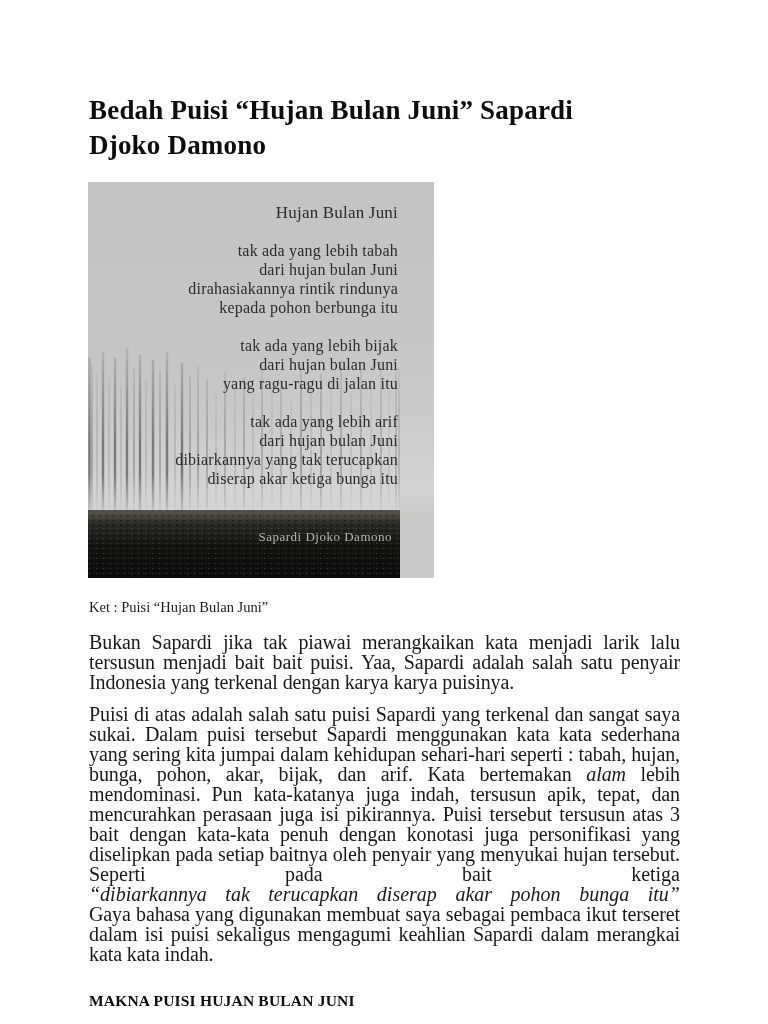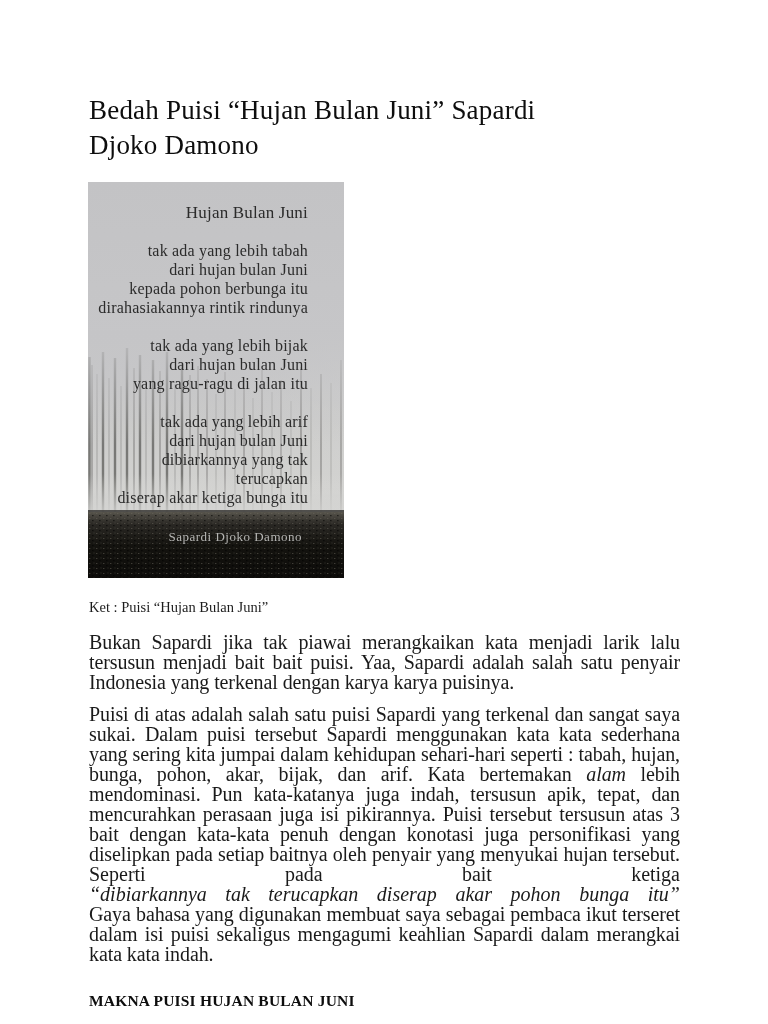--- a/index.html
+++ b/index.html
@@ -2,25 +2,25 @@
 <html><head>
 <meta charset="utf-8">
 <style>
   html,body { margin:0; padding:0; background:#ffffff; }
   body { width:768px; height:1024px; overflow:hidden;
          font-family:"Liberation Serif", serif; color:#1a1a1a; }
   .page { position:relative; width:768px; height:1024px; background:#ffffff; }
 
   
   .title { margin:93px 88px 0 89px; font-size:27px; line-height:35px;
-           font-weight:400; color:#0d0d0d; letter-spacing:.2px; }
+           font-weight:700; color:#0d0d0d; letter-spacing:.2px; }
   .tline { display:block; }
 
   
-  .photo { position:relative; width:256px; height:396px; margin:19px 0 0 88px;
+  .photo { position:relative; width:346px; height:396px; margin:19px 0 0 88px;
            overflow:hidden;
            background:linear-gradient(180deg,#c3c3c5 0%,#c6c6c8 40%,#cbcbca 60%,
                        #d2d2d0 78%,#c9c9c7 84%); }
   .photo svg.art { position:absolute; left:0; top:0; width:312px; height:396px; display:block; }
   .poem { position:absolute; top:0; left:0; right:0; padding:21px 36px 0 8px;
           text-align:right; font-size:16px; line-height:19px; color:#2b2b2b;
           letter-spacing:.2px; }
   .poem-title { margin-bottom:19px; font-size:17px; }
   .stanza { margin-bottom:19px; }
   .attribution { position:absolute; right:42px; bottom:33px; font-size:13px;
@@ -94,22 +94,22 @@
       <rect x="0" y="328" width="312" height="3" fill="#2e2d2a" opacity="0.8"></rect>
       <rect x="0" y="330" width="312" height="66" fill="url(#groundGrad)"></rect>
       <rect x="0" y="330" width="312" height="66" fill="url(#grass)"></rect>
     </svg>
 
     <div class="poem">
       <div class="poem-title">Hujan Bulan Juni</div>
       <div class="stanza">
         <div>tak ada yang lebih tabah</div>
         <div>dari hujan bulan Juni</div>
+        <div>dirahasiakannya rintik rindunya</div>
         <div>kepada pohon berbunga itu</div>
-        <div>dirahasiakannya rintik rindunya</div>
       </div>
       <div class="stanza">
         <div>tak ada yang lebih bijak</div>
         <div>dari hujan bulan Juni</div>
         <div>yang ragu-ragu di jalan itu</div>
       </div>
       <div class="stanza">
         <div>tak ada yang lebih arif</div>
         <div>dari hujan bulan Juni</div>
         <div>dibiarkannya yang tak terucapkan</div>

